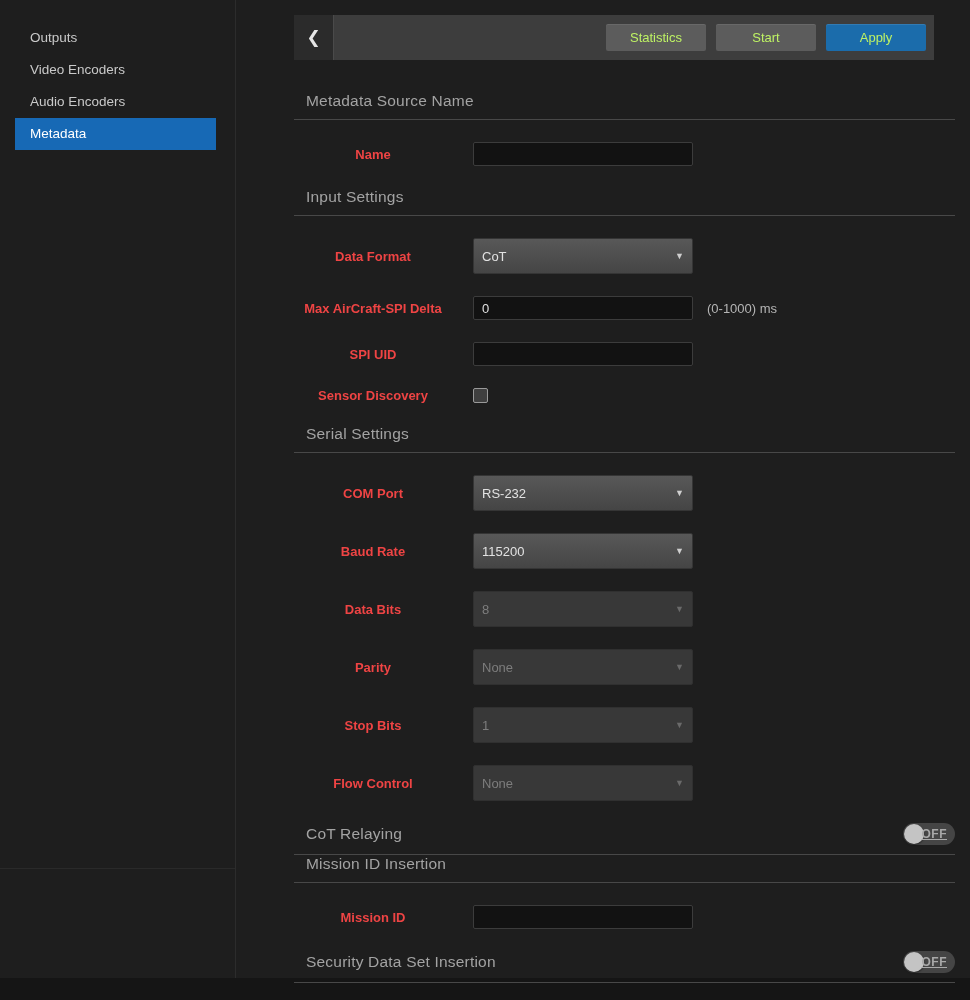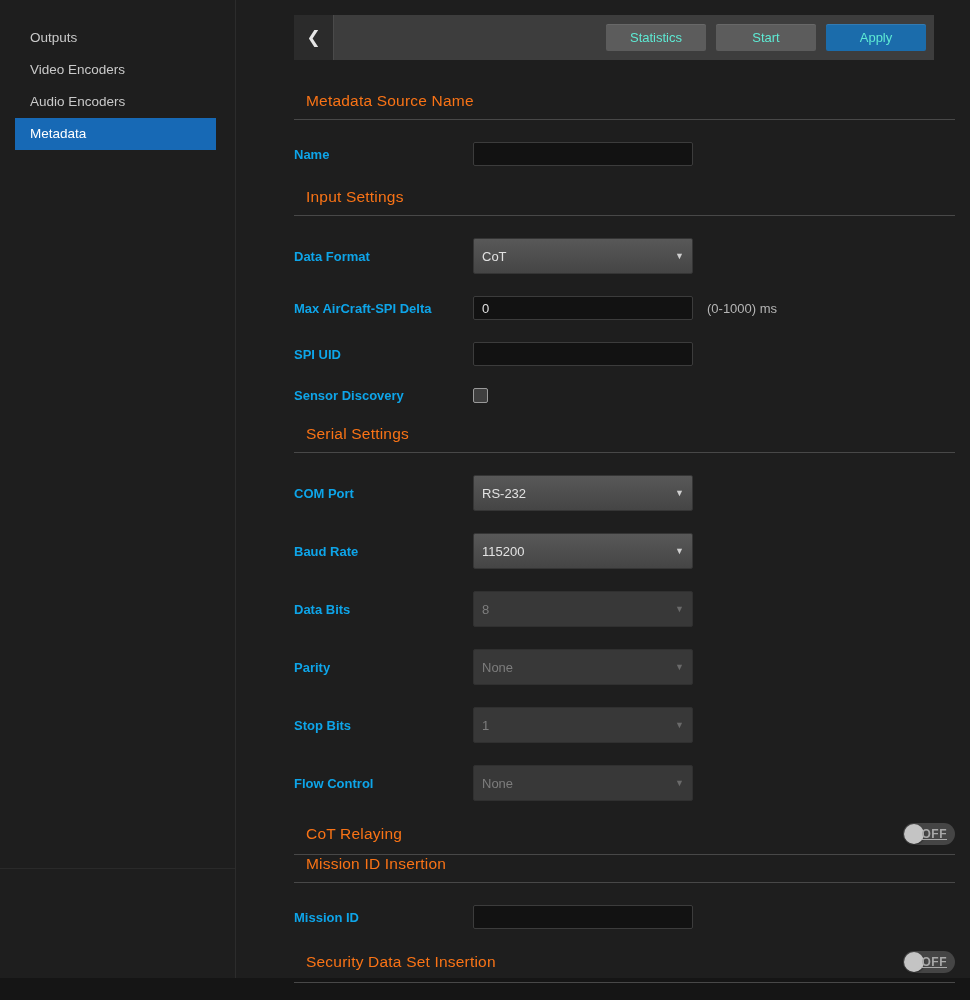--- a/index.html
+++ b/index.html
@@ -56,52 +56,52 @@
   .toolbar-actions {
     margin-left:auto;
     display:flex; gap:10px;
     padding-right:8px;
   }
   .btn {
     width:100px; height:27px;
     border:none; border-radius:2px;
     font-size:13px;
     font-family:"Liberation Sans", sans-serif;
-    color:#5eead4;
+    color:#bef264;
     cursor:pointer;
   }
   .btn.gray { background:#5c5c5c; box-shadow:inset 0 1px 0 rgba(255,255,255,0.08); }
   .btn.primary { background:#1b6cab; box-shadow:inset 0 1px 0 rgba(255,255,255,0.1); }
 
   
   .section-head {
     padding-bottom:9px;
     border-bottom:1px solid #484848;
     display:flex; align-items:center; justify-content:space-between;
   }
   .section-head.first { margin-top:32px; }
   .section-title {
-    color:#f97316;
+    color:#a3a3a3;
     font-size:15.5px;
     font-weight:400;
     letter-spacing:0.2px;
     padding-left:12px;
   }
 
   .row {
     display:flex; align-items:center;
     margin:22px 0;
   }
   .lbl {
     width:158px;
-    text-align:left;
+    text-align:center;
     margin-right:21px;
     font-size:13px;
     font-weight:600;
-    color:#0ea5e9;
+    color:#ef4444;
     white-space:nowrap;
   }
   .txt {
     width:220px; height:24px;
     background:#121212;
     border:1px solid #3c3c3c;
     border-radius:2px;
     color:#e0e0e0;
     font-size:13px;
     font-family:"Liberation Sans", sans-serif;

